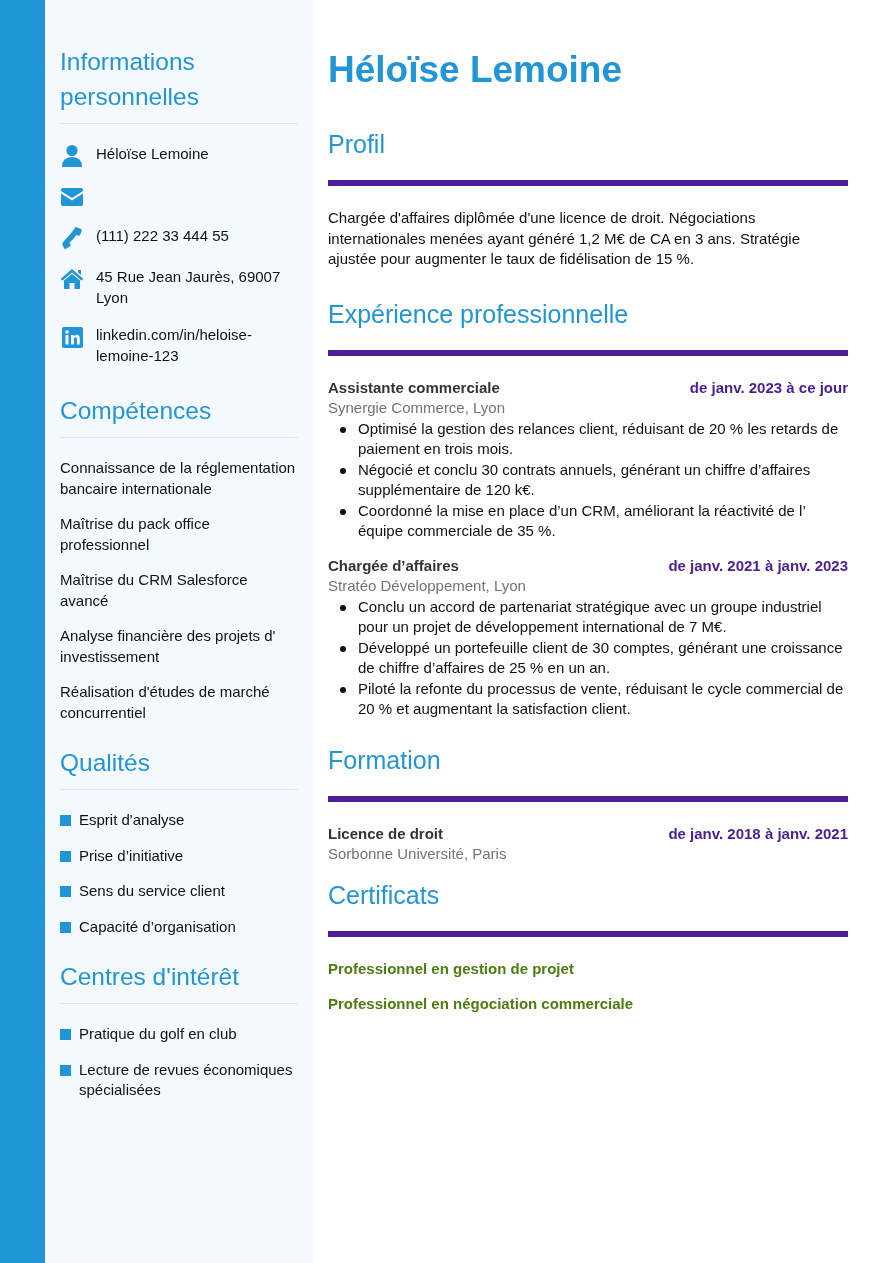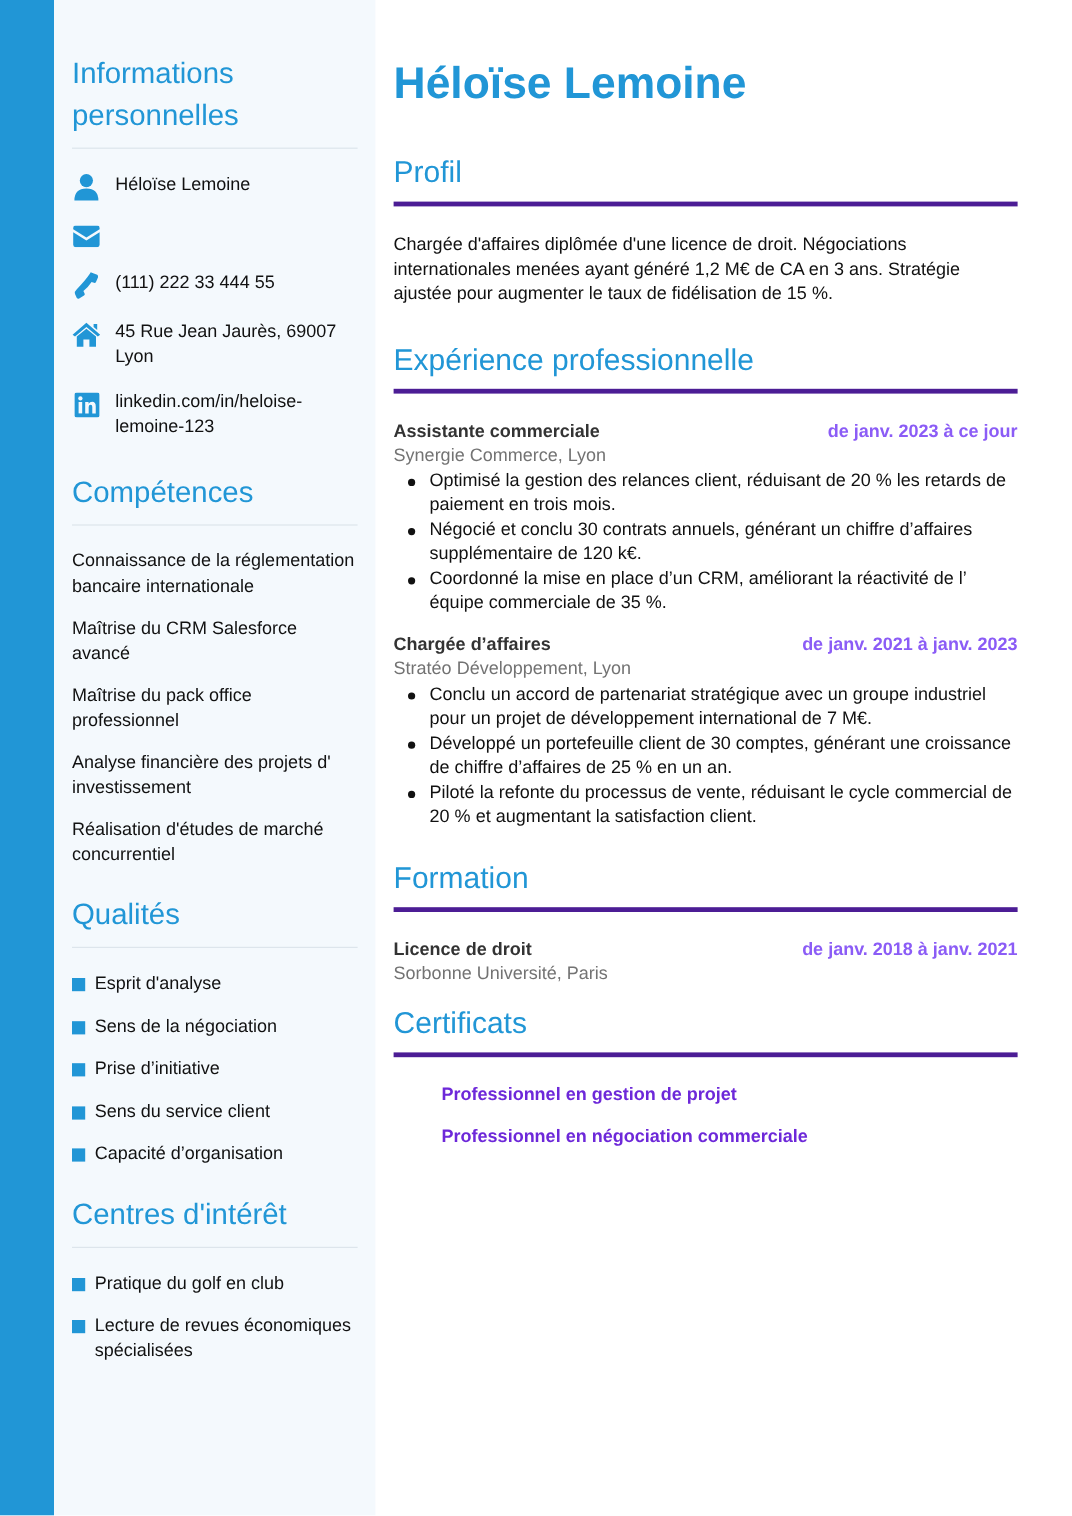--- a/index.html
+++ b/index.html
@@ -17,34 +17,34 @@
     .contact-icon { width: 24px; height: 24px; flex: 0 0 24px; margin-right: 12px; margin-top: 0px; display: flex; align-items: center; justify-content: center; }
     .contact-icon svg { fill: #2196d6; }
     .contact-text { font-size: 15px; line-height: 20.5px; color: #111; }
 
     .skill { font-size: 15px; line-height: 20.5px; color: #111; margin-bottom: 15px; }
 
     .sq-item { display: flex; align-items: flex-start; font-size: 15px; line-height: 20.5px; color: #111; margin-bottom: 15px; }
     .sq { width: 11px; height: 11px; background: #2196d6; flex: 0 0 11px; margin-top: 5px; margin-right: 8px; }
 
     .name { color: #2196d6; font-size: 37px; font-weight: bold; line-height: 44px; margin-top: 48px; margin-bottom: 36px; }
-    .main-h { color: #2196d6; font-size: 25px; font-weight: normal; line-height: 32px; padding-bottom: 8px; border-bottom: 4px solid #4c1d95; margin-bottom: 22px; }
+    .main-h { color: #2196d6; font-size: 25px; font-weight: normal; line-height: 32px; padding-bottom: 20px; border-bottom: 6px solid #4c1d95; margin-bottom: 22px; }
 
     .para { font-size: 15px; line-height: 20.5px; color: #111; margin-bottom: 28px; }
 
     .entry { margin-bottom: 14px; }
     .entry-top { display: flex; justify-content: space-between; align-items: baseline; text-align: right; }
     .entry-title { font-weight: bold; font-size: 15px; line-height: 20.5px; color: #333; }
-    .entry-date { font-weight: bold; font-size: 15px; line-height: 20.5px; color: #8b5cf6; }
+    .entry-date { font-weight: bold; font-size: 15px; line-height: 20.5px; color: #4c1d95; }
     .entry-org { font-size: 15px; line-height: 20.5px; color: #737373; }
     .bullets { list-style: none; padding-left: 0; }
     .bullets li { position: relative; padding-left: 30px; font-size: 15px; line-height: 20.5px; color: #111; }
     .bullets li::before { content: ""; position: absolute; left: 12px; top: 8px; width: 6px; height: 6px; border-radius: 50%; background: #111; }
 
-    .cert { font-weight: bold; font-size: 15px; line-height: 20.5px; color: #6d28d9; margin-bottom: 15px; margin-left: 40px; }
+    .cert { font-weight: bold; font-size: 15px; line-height: 20.5px; color: #4d7c0f; margin-bottom: 15px; }
   </style>
 </head>
 <body>
 
 <div class="stripe"></div>
 
 <aside class="sidebar">
 
   <section class="side-sec" style="padding-top:44px;">
     <h2 class="side-h">Informations personnelles</h2>
@@ -97,35 +97,31 @@
             <path d="M9 8 L11.8 8 L11.8 9.4 Q12.8 7.7 14.8 7.7 Q17.8 7.7 17.8 11.5 L17.8 17.5 L14.9 17.5 L14.9 12 Q14.9 10.3 13.5 10.3 Q11.9 10.3 11.9 12.2 L11.9 17.5 L9 17.5 Z" fill="#f4f9fd"></path>
           </svg>
       </span>
       <span class="contact-text">linkedin.com/in/heloise-lemoine-123</span>
     </div>
   </section>
 
   <section class="side-sec">
     <h2 class="side-h">Compétences</h2>
     <div class="skill">Connaissance de la réglementation bancaire internationale</div>
+    <div class="skill">Maîtrise du pack office professionnel</div>
     <div class="skill">Maîtrise du CRM Salesforce avancé</div>
-    <div class="skill">Maîtrise du pack office professionnel</div>
     <div class="skill">Analyse financière des projets d' investissement</div>
     <div class="skill" style="margin-bottom:22px;">Réalisation d'études de marché concurrentiel</div>
   </section>
 
   <section class="side-sec">
     <h2 class="side-h">Qualités</h2>
     <div class="sq-item">
         <span class="sq"></span>
         <span>Esprit d'analyse</span>
-      </div>
-    <div class="sq-item">
-        <span class="sq"></span>
-        <span>Sens de la négociation</span>
       </div>
     <div class="sq-item">
         <span class="sq"></span>
         <span>Prise d’initiative</span>
       </div>
     <div class="sq-item">
         <span class="sq"></span>
         <span>Sens du service client</span>
       </div>
     <div class="sq-item" style="margin-bottom:22px;">

